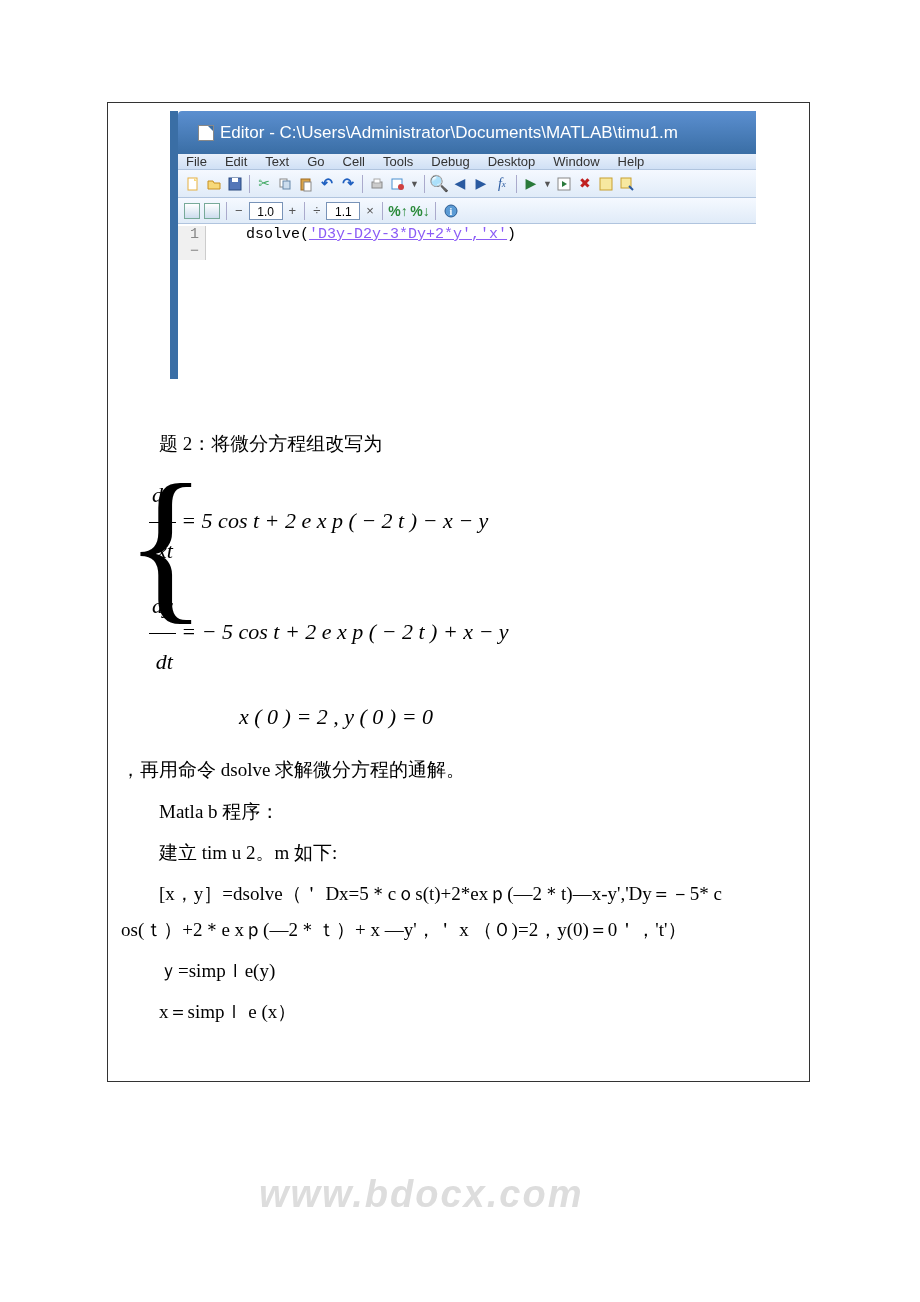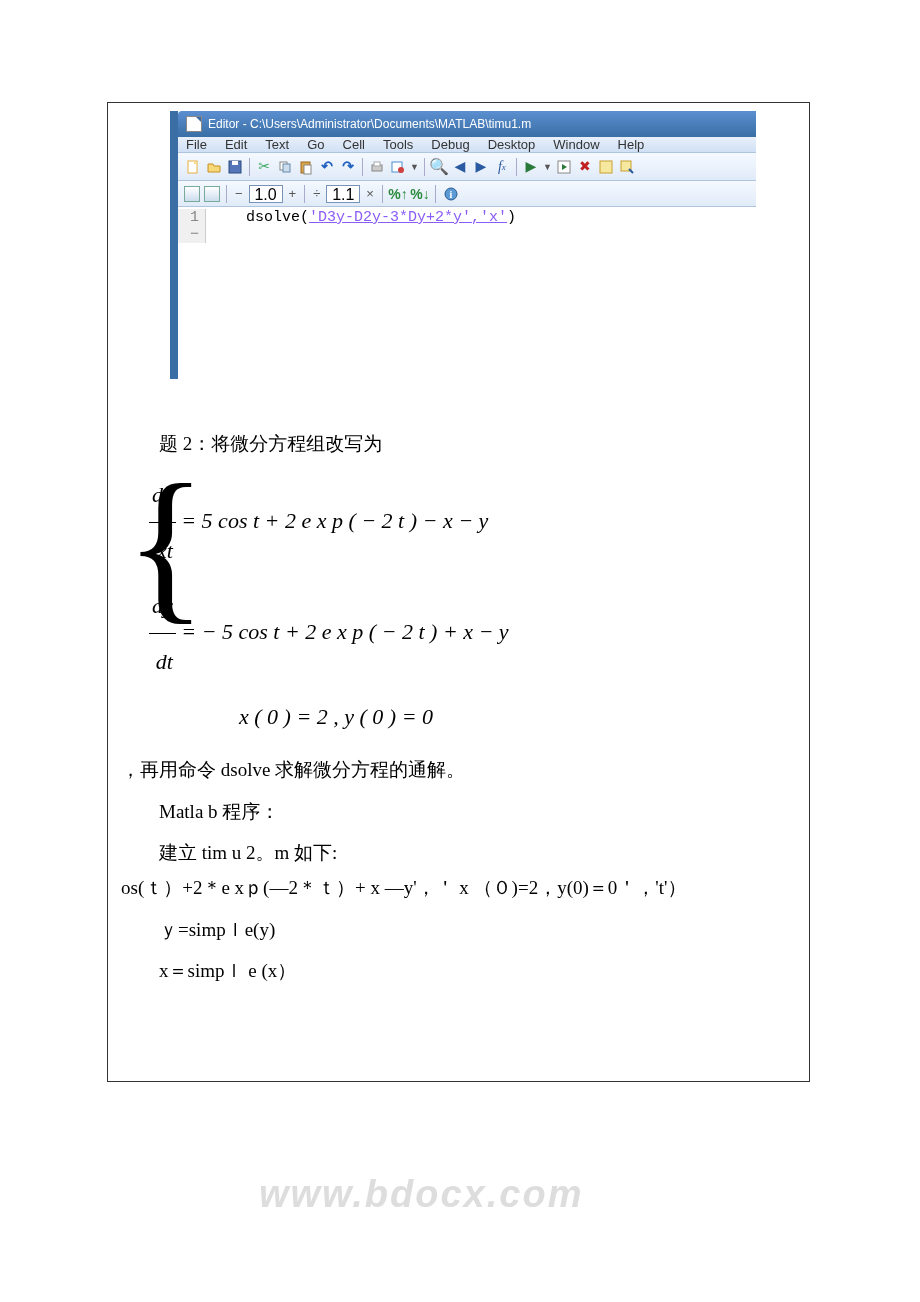--- a/index.html
+++ b/index.html
@@ -23,28 +23,28 @@
     .editor-window {
       position: absolute;
       left: 170px;
       top: 111px;
       width: 586px;
       height: 268px;
       background: #fff;
       border-left: 8px solid #3a6ea5;
     }
     .titlebar {
-      height: 26px;
+      height: 43px;
       background: linear-gradient(to bottom, #5b8fd0, #3a6ea5);
       display: flex;
       align-items: center;
-      padding-left: 8px;
+      padding-left: 20px;
       color: #fff;
       font-family: Arial, sans-serif;
-      font-size: 12px;
+      font-size: 17px;
       border-top-left-radius: 4px;
     }
     .titlebar .doc-icon {
       width: 16px; height: 16px;
       background: #fff;
       border: 1px solid #888;
       margin-right: 6px;
       position: relative;
     }
     .titlebar .doc-icon::after {
@@ -98,21 +98,21 @@
     .cell-ico {
       width: 16px; height: 16px;
       border: 1px solid #7a9;
       background: linear-gradient(to bottom, #fff, #cde);
     }
     .numbox {
       width: 34px; height: 18px;
       border: 1px solid #7893b8;
       background: #fff;
       text-align: center;
-      font-size: 16px;
+      font-size: 12px;
       line-height: 18px;
     }
     .op { color: #555; padding: 0 2px; font-size: 13px; }
     .code-area {
       display: flex;
       background: #fff;
       font-family: "Courier New", monospace;
       font-size: 15px;
       padding-top: 2px;
     }
@@ -322,16 +322,17 @@
         <span class="den">dt</span>
       </span>
       <span>= − 5 cos  t + 2 e x p ( − 2 t ) + x − y</span>
     </div>
     <div style="padding-left:90px;">x ( 0 ) = 2 , y ( 0 ) = 0</div>
   </div>
 
   <p class="para">，再用命令 dsolve 求解微分方程的通解。</p>
   <p class="indent mono">Matla b 程序：</p>
   <p class="para indent mono">建立 tim u 2。m 如下:</p>
+  <p class="para indent mono">[x，y］=dsolve（＇ Dx=5＊cｏs(t)+2*exｐ(—2＊t)—x-y','Dy＝－5* c</p>
   <p class="mono" style="margin-top:-6px;">os(ｔ）+2＊e xｐ(—2＊ｔ）+ x —y'，＇ x （０)=2，y(0)＝0＇，'t'）</p>
   <p class="para indent mono">ｙ=simpｌe(y)</p>
   <p class="para indent mono">x＝simpｌ e (x）</p>
 </div>
 
 </body></html>

